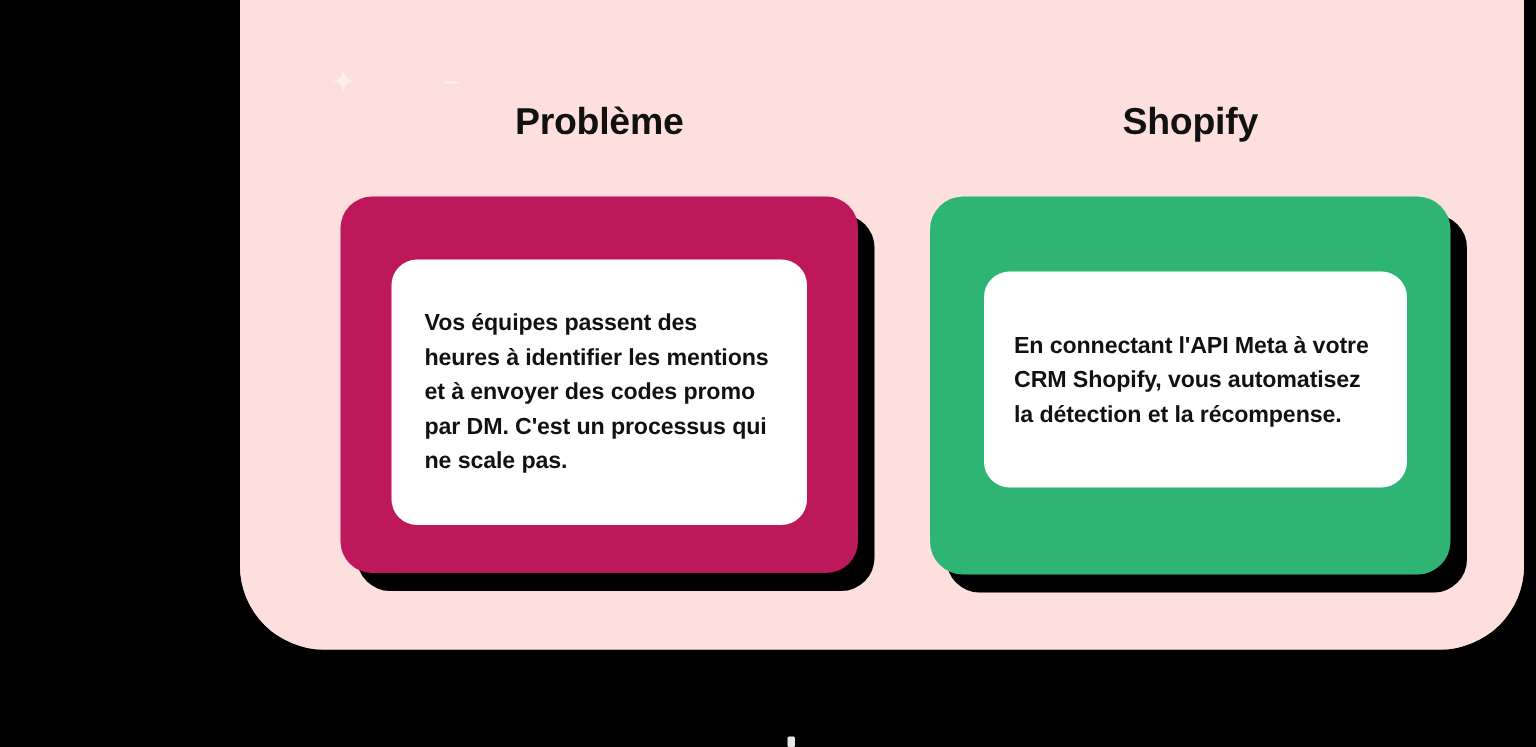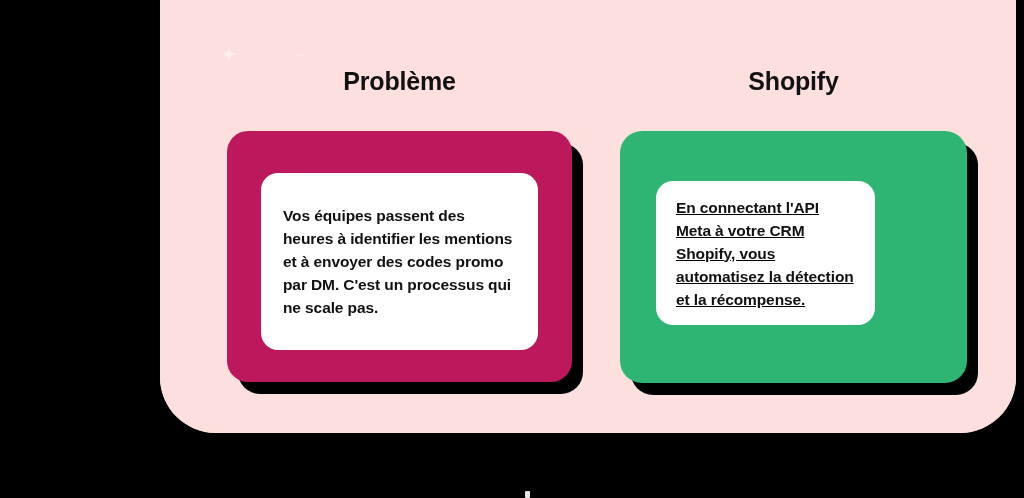--- a/index.html
+++ b/index.html
@@ -131,23 +131,22 @@
   }
   .card.problem .inner-card {
     left: 34px;
     top: 42px;
     width: 277px;
     height: 177px;
   }
   .card.solution .inner-card {
     left: 36px;
     top: 50px;
-    width: 219px;
+    width: 282px;
     height: 144px;
-    text-decoration: underline;
   }
 
   .inner-text {
     font-size: 15.5px;
     font-weight: bold;
     line-height: 23px;
     color: #111111;
     letter-spacing: -0.1px;
   }
   .card.problem .inner-text {

